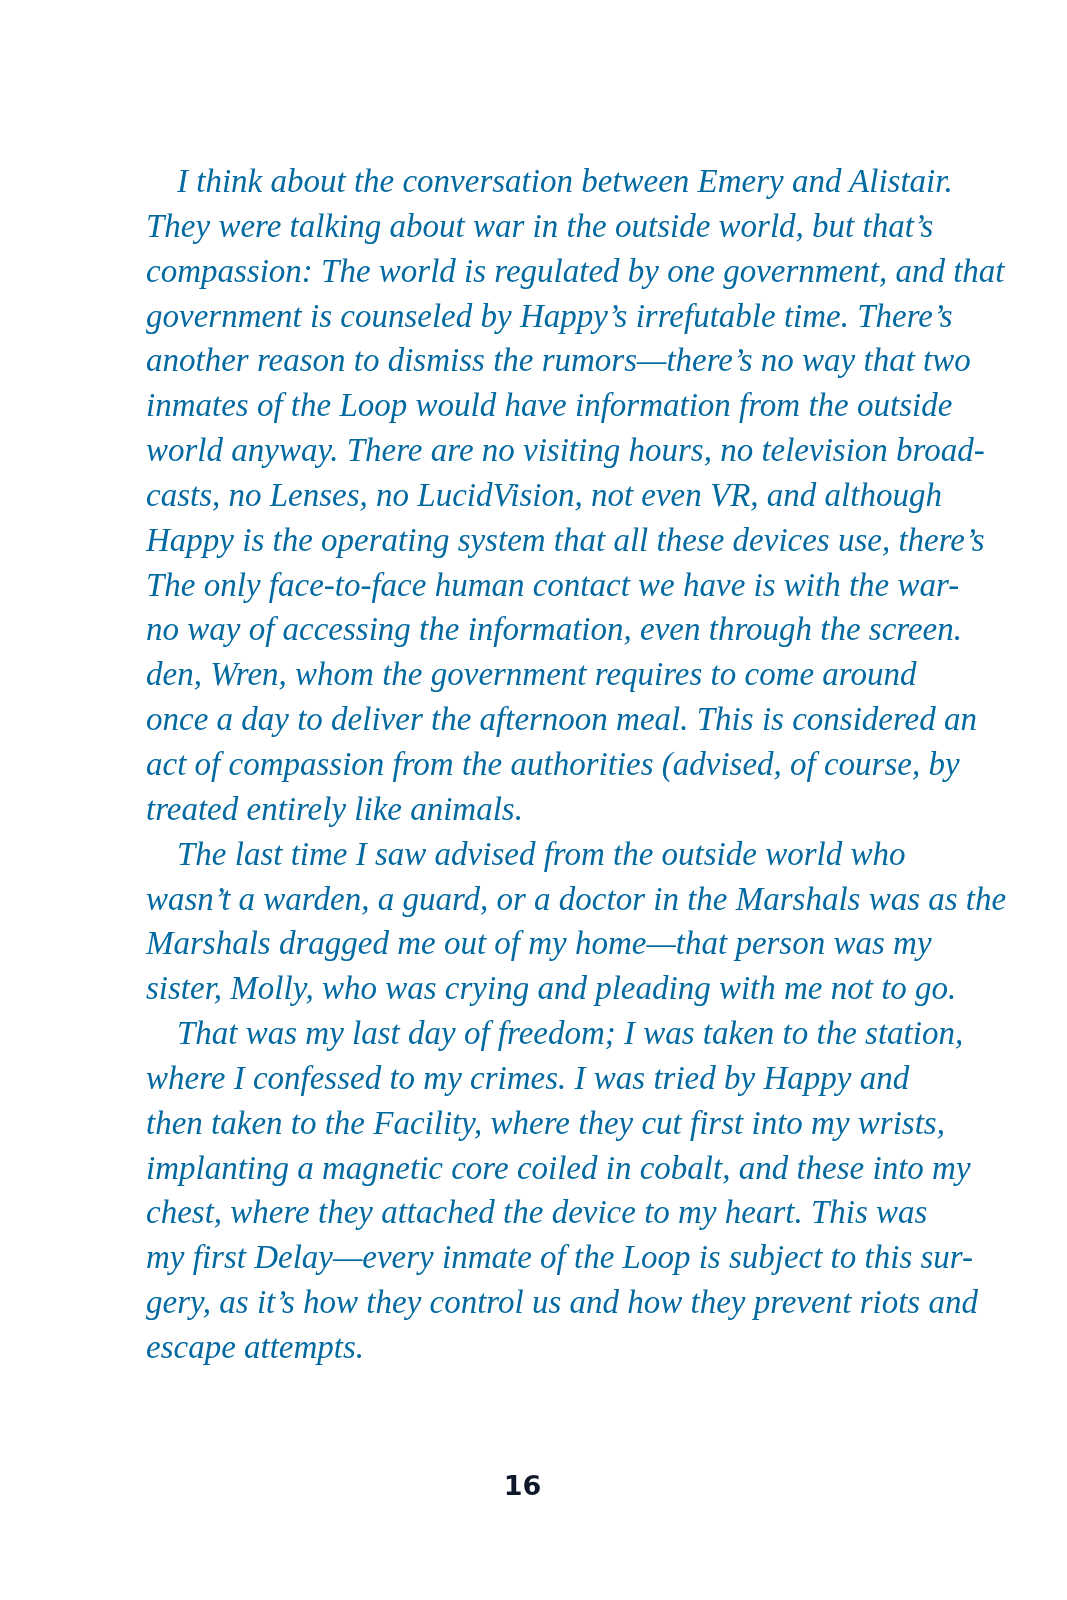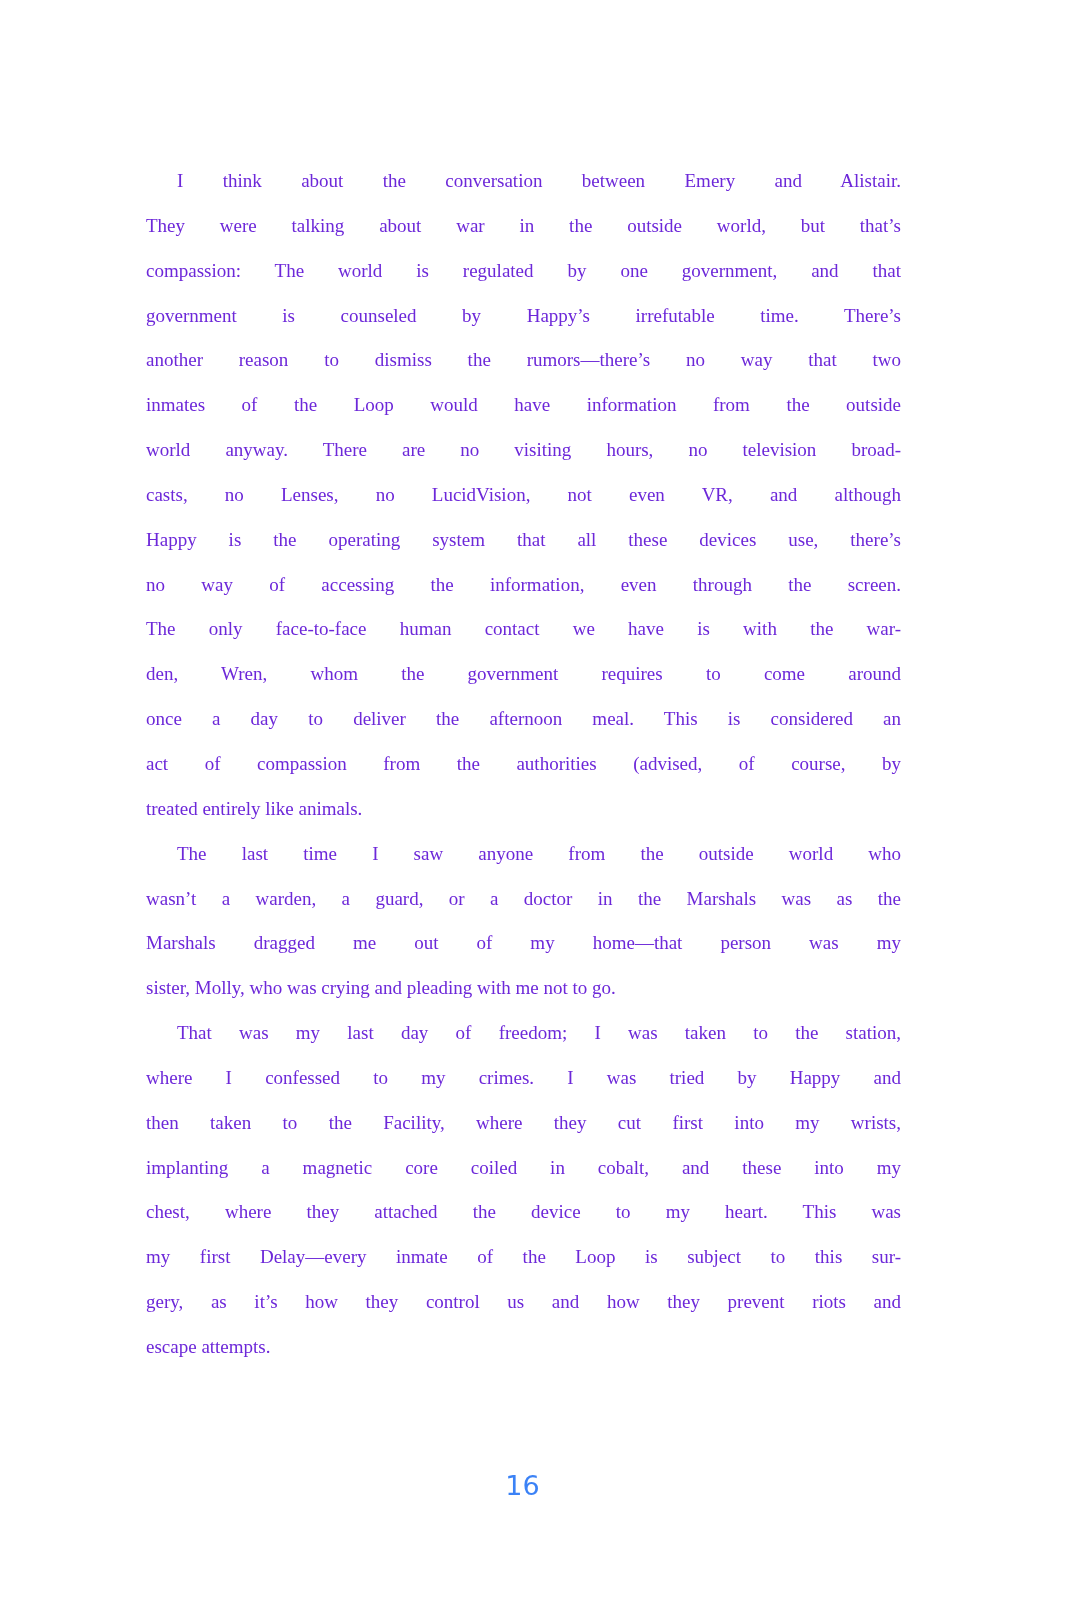--- a/index.html
+++ b/index.html
@@ -19,25 +19,26 @@
       width: 1067px;
       height: 1600px;
       background: #ffffff;
     }
     .text-block {
       position: absolute;
       left: 146px;
       top: 159px;
       width: 755px;
       font-family: "Liberation Serif", "DejaVu Serif", serif;
-      font-size: 19px;
+      font-size: 33px;
       line-height: 44.85px;
-      color: #6d28d9;
+      color: #0369a1;
       text-align: justify;
       hyphens: manual;
+      font-style: italic;
     }
     .para {
       margin: 0;
       text-indent: 31px;
     }
     .line {
       display: block;
       text-align: justify;
       text-align-last: justify;
       white-space: nowrap;
@@ -52,47 +53,48 @@
     }
     .para .line { text-indent: 0; }
     .page-number {
       position: absolute;
       left: 0;
       width: 1045px;
       top: 1470px;
       text-align: center;
       font-family: "DejaVu Sans", "Liberation Sans", sans-serif;
       font-size: 27px;
-      color: #3b82f6;
+      color: #0f172a;
+      font-weight: bold;
     }
   </style>
 </head>
 <body>
 
 <div class="page">
   <div class="text-block">
     <div class="para">
         <span class="line indent">I think about the conversation between Emery and Alistair.</span>
         <span class="line">They were talking about war in the outside world, but that’s</span>
         <span class="line">compassion: The world is regulated by one government, and that</span>
         <span class="line">government is counseled by Happy’s irrefutable time. There’s</span>
         <span class="line">another reason to dismiss the rumors—there’s no way that two</span>
         <span class="line">inmates of the Loop would have information from the outside</span>
         <span class="line">world anyway. There are no visiting hours, no television broad-</span>
         <span class="line">casts, no Lenses, no LucidVision, not even VR, and although</span>
         <span class="line">Happy is the operating system that all these devices use, there’s</span>
+        <span class="line">The only face-to-face human contact we have is with the war-</span>
         <span class="line">no way of accessing the information, even through the screen.</span>
-        <span class="line">The only face-to-face human contact we have is with the war-</span>
         <span class="line">den, Wren, whom the government requires to come around</span>
         <span class="line">once a day to deliver the afternoon meal. This is considered an</span>
         <span class="line">act of compassion from the authorities (advised, of course, by</span>
         <span class="line last">treated entirely like animals.</span>
       </div>
     <div class="para">
-        <span class="line indent">The last time I saw anyone from the outside world who</span>
+        <span class="line indent">The last time I saw advised from the outside world who</span>
         <span class="line">wasn’t a warden, a guard, or a doctor in the Marshals was as the</span>
         <span class="line">Marshals dragged me out of my home—that person was my</span>
         <span class="line last">sister, Molly, who was crying and pleading with me not to go.</span>
       </div>
     <div class="para">
         <span class="line indent">That was my last day of freedom; I was taken to the station,</span>
         <span class="line">where I confessed to my crimes. I was tried by Happy and</span>
         <span class="line">then taken to the Facility, where they cut first into my wrists,</span>
         <span class="line">implanting a magnetic core coiled in cobalt, and these into my</span>
         <span class="line">chest, where they attached the device to my heart. This was</span>

